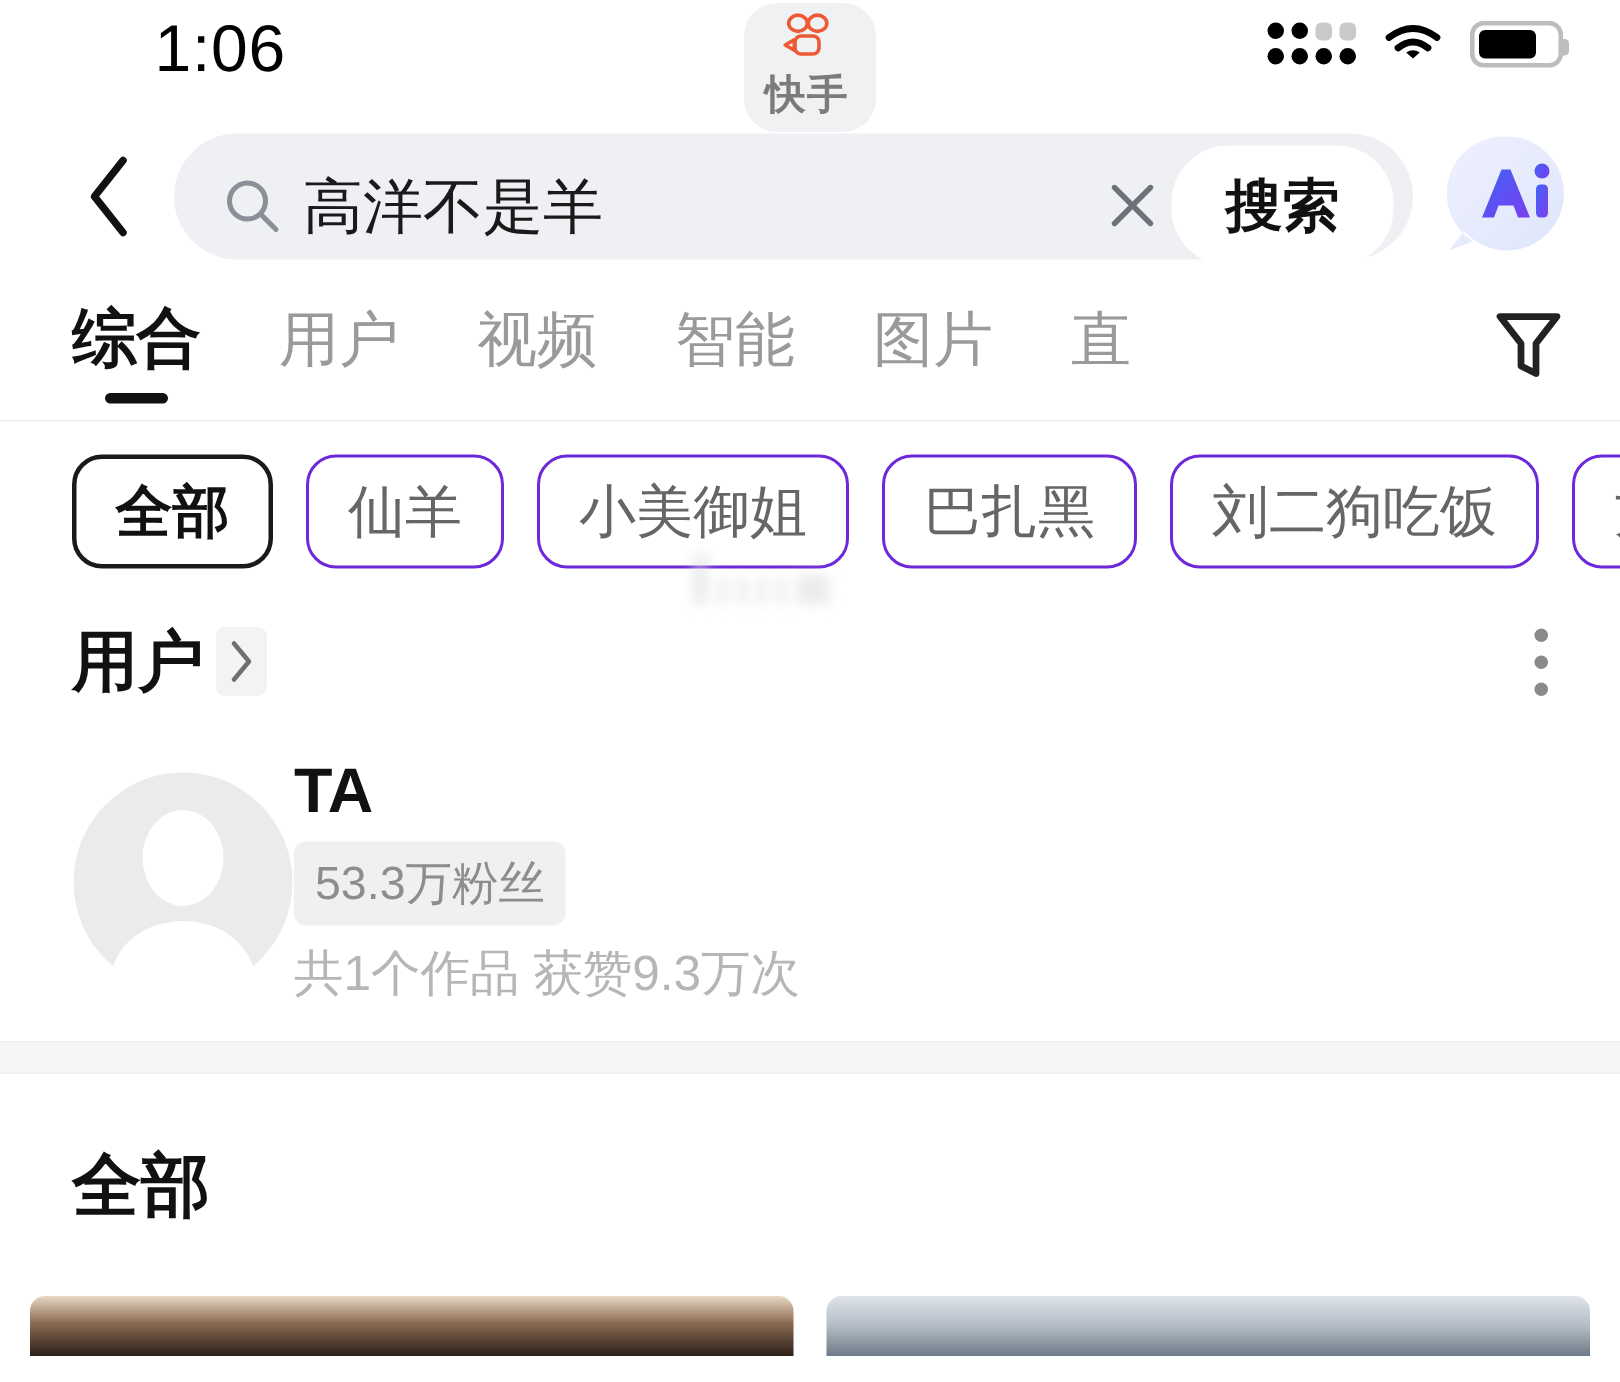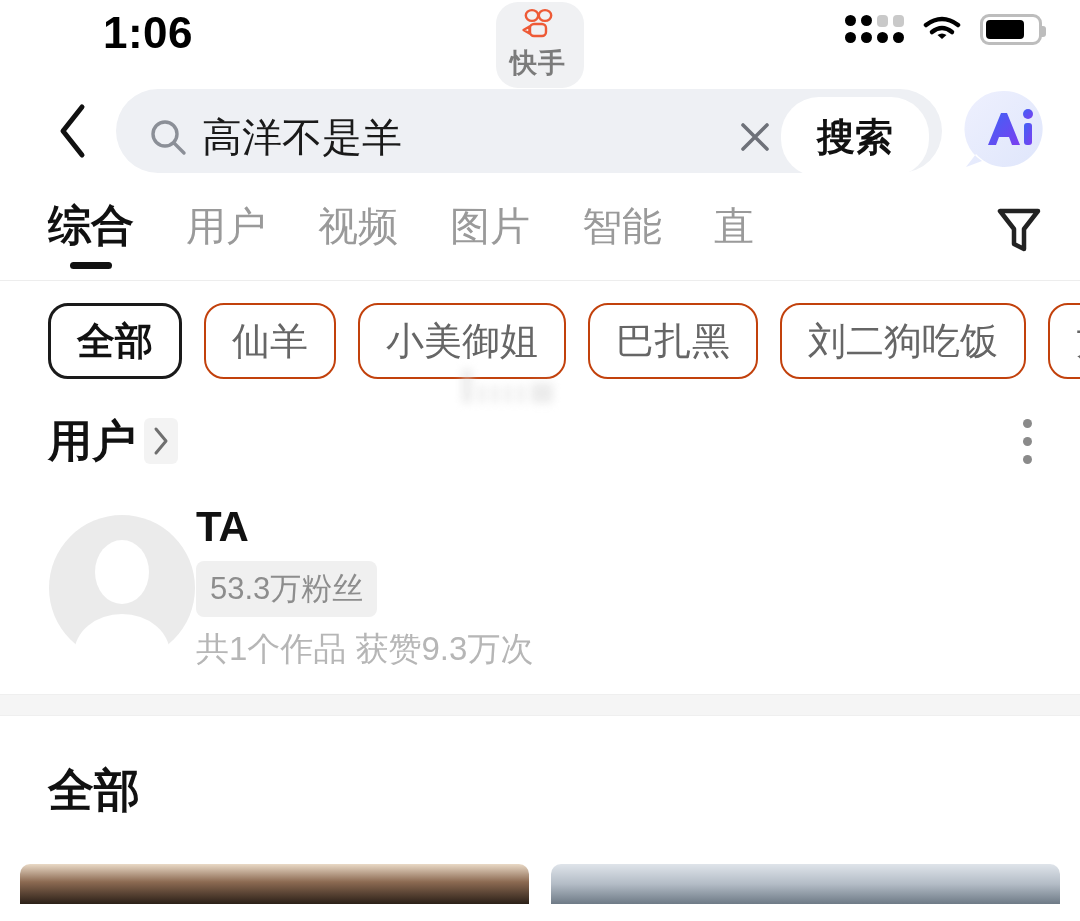--- a/index.html
+++ b/index.html
@@ -11,21 +11,21 @@
   }
   .screen { position: relative; width: 1080px; height: 921px; background:#fff; }
 
   
   .statusbar {
     position: relative; height: 76px; width: 100%;
     display: flex; align-items: center;
   }
   .sb-time {
     position: absolute; left: 103px; top: 8px;
-    font-size: 44px; font-weight: 700; color: #000;
+    font-size: 44px; font-weight: 400; color: #000;
     letter-spacing: 0.5px;
   }
   .sb-center {
     position: absolute; left: 50%; transform: translateX(-50%); top: 2px;
     background: #f0f1f3; border-radius: 22px;
     padding: 6px 18px 7px 14px;
     display: flex; align-items: center; gap: 7px; flex-direction: column;
   }
   .ks-logo { width: 34px; height: 30px; display:block; }
   .ks-text { font-size: 27px; color: #7b7b7b; font-weight: 700; letter-spacing:1px;}
@@ -88,21 +88,21 @@
   }
   .tab-clip { overflow: hidden; }
   .filter-icon { margin-left: auto; display:flex; align-items:center; padding-bottom: 8px; }
 
   
   .chips {
     height: 120px; display: flex; align-items: center; gap: 22px;
     padding: 0 0 0 48px; overflow: hidden;
   }
   .chip {
-    flex: 0 0 auto; height: 76px; border: 2px solid #c2410c; border-radius: 20px;
+    flex: 0 0 auto; height: 76px; border: 2px solid #6d28d9; border-radius: 20px;
     padding: 0 26px; display: flex; align-items: center; justify-content: center;
     font-size: 38px; color: #666; background: #fff; white-space: nowrap;
   }
   .chip.active { border-color: #1a1a1a; border-width: 3px; color:#111; font-weight: 700; }
 
   
   .section-head {
     height: 80px; display: flex; align-items: center; padding: 0 38px 0 48px;
     position: relative;
   }
@@ -227,22 +227,22 @@
         <rect x="68" y="40" width="8" height="22" rx="3" fill="url(#aitx)"></rect>
         <circle cx="72" cy="31" r="5" fill="url(#aitx)"></circle>
       </svg>
     </div>
   </div>
 
   <div class="tabs">
     <div class="tab active">综合</div>
     <div class="tab">用户</div>
     <div class="tab">视频</div>
+    <div class="tab">智能</div>
     <div class="tab">图片</div>
-    <div class="tab">智能</div>
     <div class="tab tab-clip">直</div>
     <div class="filter-icon">
       <svg width="62" height="62" viewBox="0 0 62 62">
         <path d="M12 13 L50 13 L36 31 L36 51 L26 46 L26 31 Z" stroke="#222" stroke-width="4.5" fill="none" stroke-linejoin="round"></path>
       </svg>
     </div>
   </div>
 
   <div class="chips">
     <div class="chip active">全部</div>

